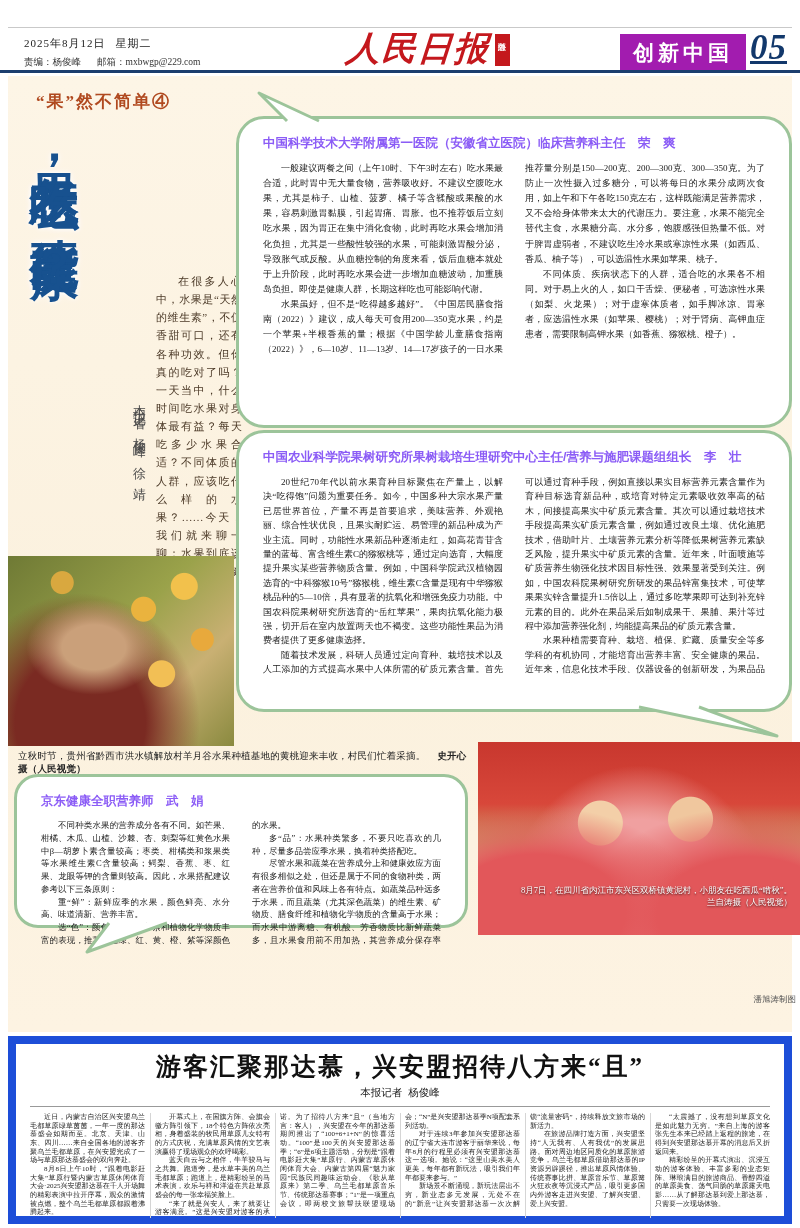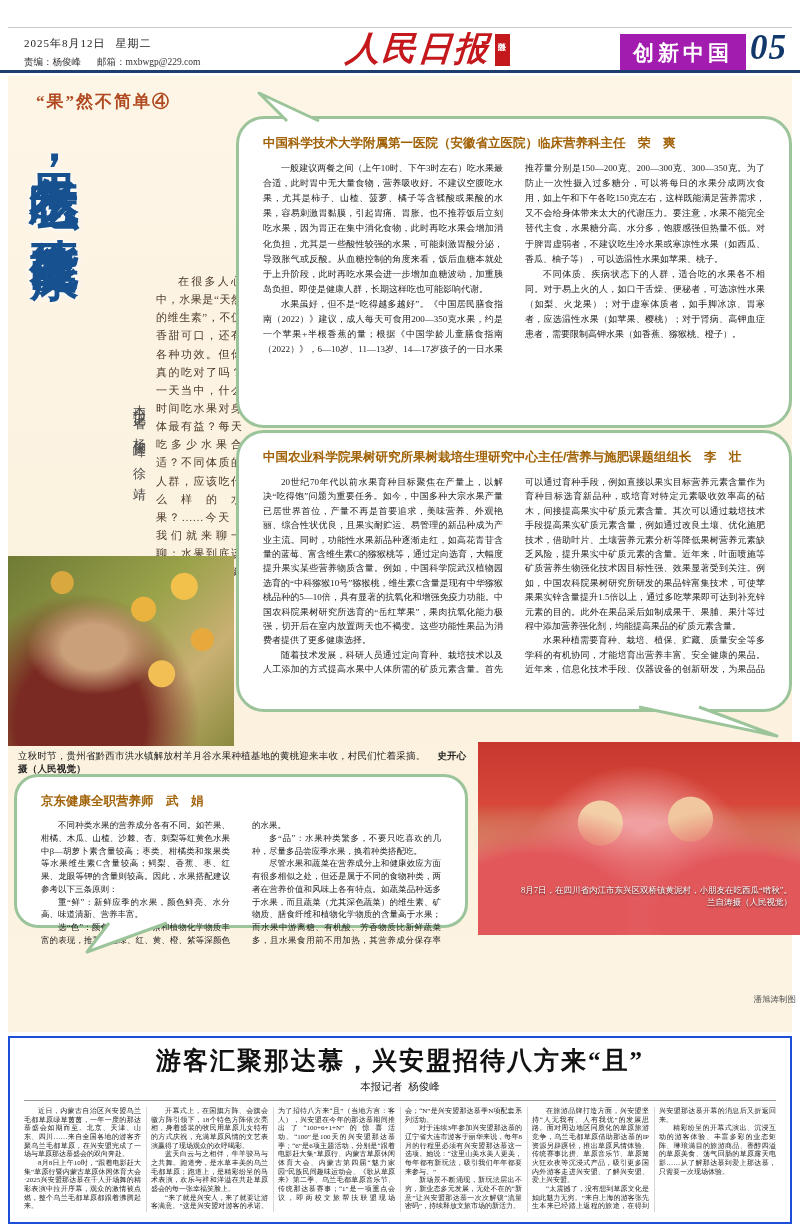--- a/index.html
+++ b/index.html
@@ -26,21 +26,21 @@
     font-size:8.5px; line-height:1; padding:2px 3px; height:32px;
     font-family:"Liberation Sans", sans-serif;
   }
   .section-box {
     position:absolute; left:620px; top:34px; background:#a21caf; color:#fff;
     font-family:"Liberation Sans", sans-serif; font-weight:bold;
     font-size:21px; letter-spacing:4px; padding:5px 13px;
   }
   .pagenum {
     position:absolute; left:750px; top:28px; font-size:35px; font-weight:bold;
-    font-style:italic; color:#12386b; letter-spacing:1px;
+    font-style:italic; color:#12386b; letter-spacing:1px;text-decoration:underline;
   }
   .header-rule { position:absolute; top:70px; left:0; width:800px; height:3px; background:#1c3e6e; }
 
   
   .feature {
     position:absolute; top:76px; left:8px; width:784px; height:956px;
     background:linear-gradient(180deg, #fdf5e6 0%, #fbf1de 60%, #fdf3e2 100%);
   }
   .series-tag {
     position:absolute; left:28px; top:14px; font-size:17px; font-weight:bold;
@@ -59,21 +59,21 @@
   }
   .intro {
     position:absolute; left:148px; top:196px; width:86px;
     font-size:11px; line-height:1.65; color:#4a3826; text-align:justify; text-indent:2em;
   }
 
   .bubble {
     position:absolute; background:#fff; border:3px solid #9cc49a; border-radius:28px;
     padding:16px 24px 12px 24px;
   }
-  .bubble-title { font-size:12.5px; font-weight:bold; color:#a16207; margin-bottom:9px;
+  .bubble-title { font-size:12.5px; font-weight:bold; color:#8b5cf6; margin-bottom:9px;
     font-family:"Liberation Sans", sans-serif; }
   .bubble-text { column-gap:22px; text-align:justify; color:#222; overflow:hidden; }
   .bubble-text p { text-indent:2em; }
   .tail { position:absolute; overflow:visible; z-index:2; }
 
   .bubble1 { left:228px; top:40px; width:556px; height:312px; }
   .bubble1 .bubble-text { column-count:2; font-size:9px; line-height:1.68; height:236px; }
   .bubble2 { left:228px; top:354px; width:556px; height:282px; }
   .bubble2 .bubble-text { column-count:2; font-size:9px; line-height:1.6; height:210px; }
   .bubble3 { left:6px; top:690px; width:454px; height:154px; border-radius:24px;margin-top:8px; }
@@ -112,21 +112,21 @@
     font-size:8.5px; color:#fff; line-height:1.5; text-shadow:0 1px 2px rgba(0,0,0,.8);
   }
   .chart-credit {
     position:absolute; left:470px; top:918px; width:318px; text-align:right;
     font-size:8.5px; color:#555;
   }
 
   
   .bottom-box {
     position:absolute; left:8px; top:1036px; width:784px; height:188px;
-    background:#fff; border:2px solid #1d4ed8; padding:8px 14px 6px 14px;
+    background:#fff; border:8px solid #1d4ed8; padding:8px 14px 6px 14px;
   }
   .bottom-headline {
     text-align:center; font-size:25px; font-weight:900; color:#111;
     letter-spacing:2px; line-height:1.2;
   }
   .bottom-byline { text-align:center; font-size:10.5px; color:#222; margin-top:4px; }
   .bottom-byline .name { font-weight:normal; margin-left:6px;margin-top:44px; }
   .bottom-cols {
     margin-top:6px; border-top:1px solid #999; padding-top:6px;
     column-count:6; column-gap:10px; column-fill:auto; column-rule:1px solid #d5d5d5;

